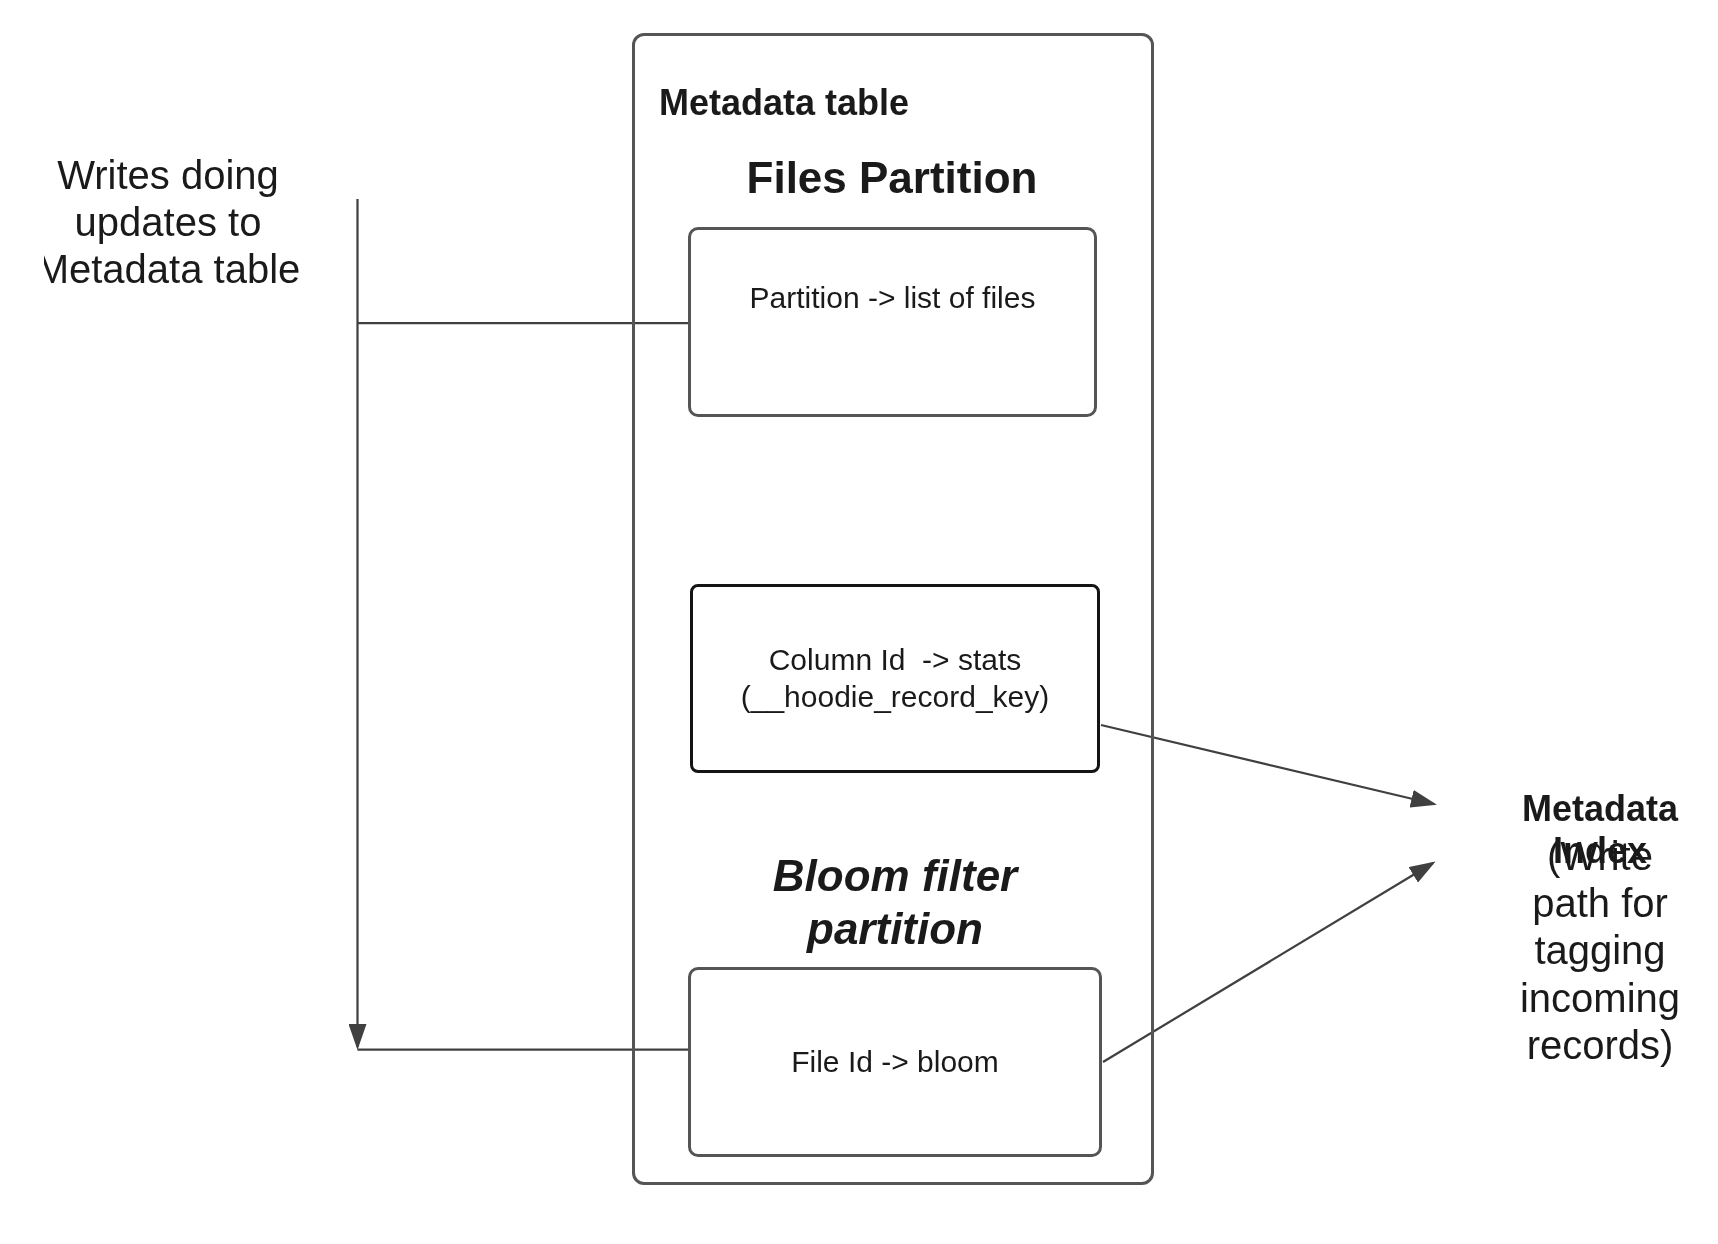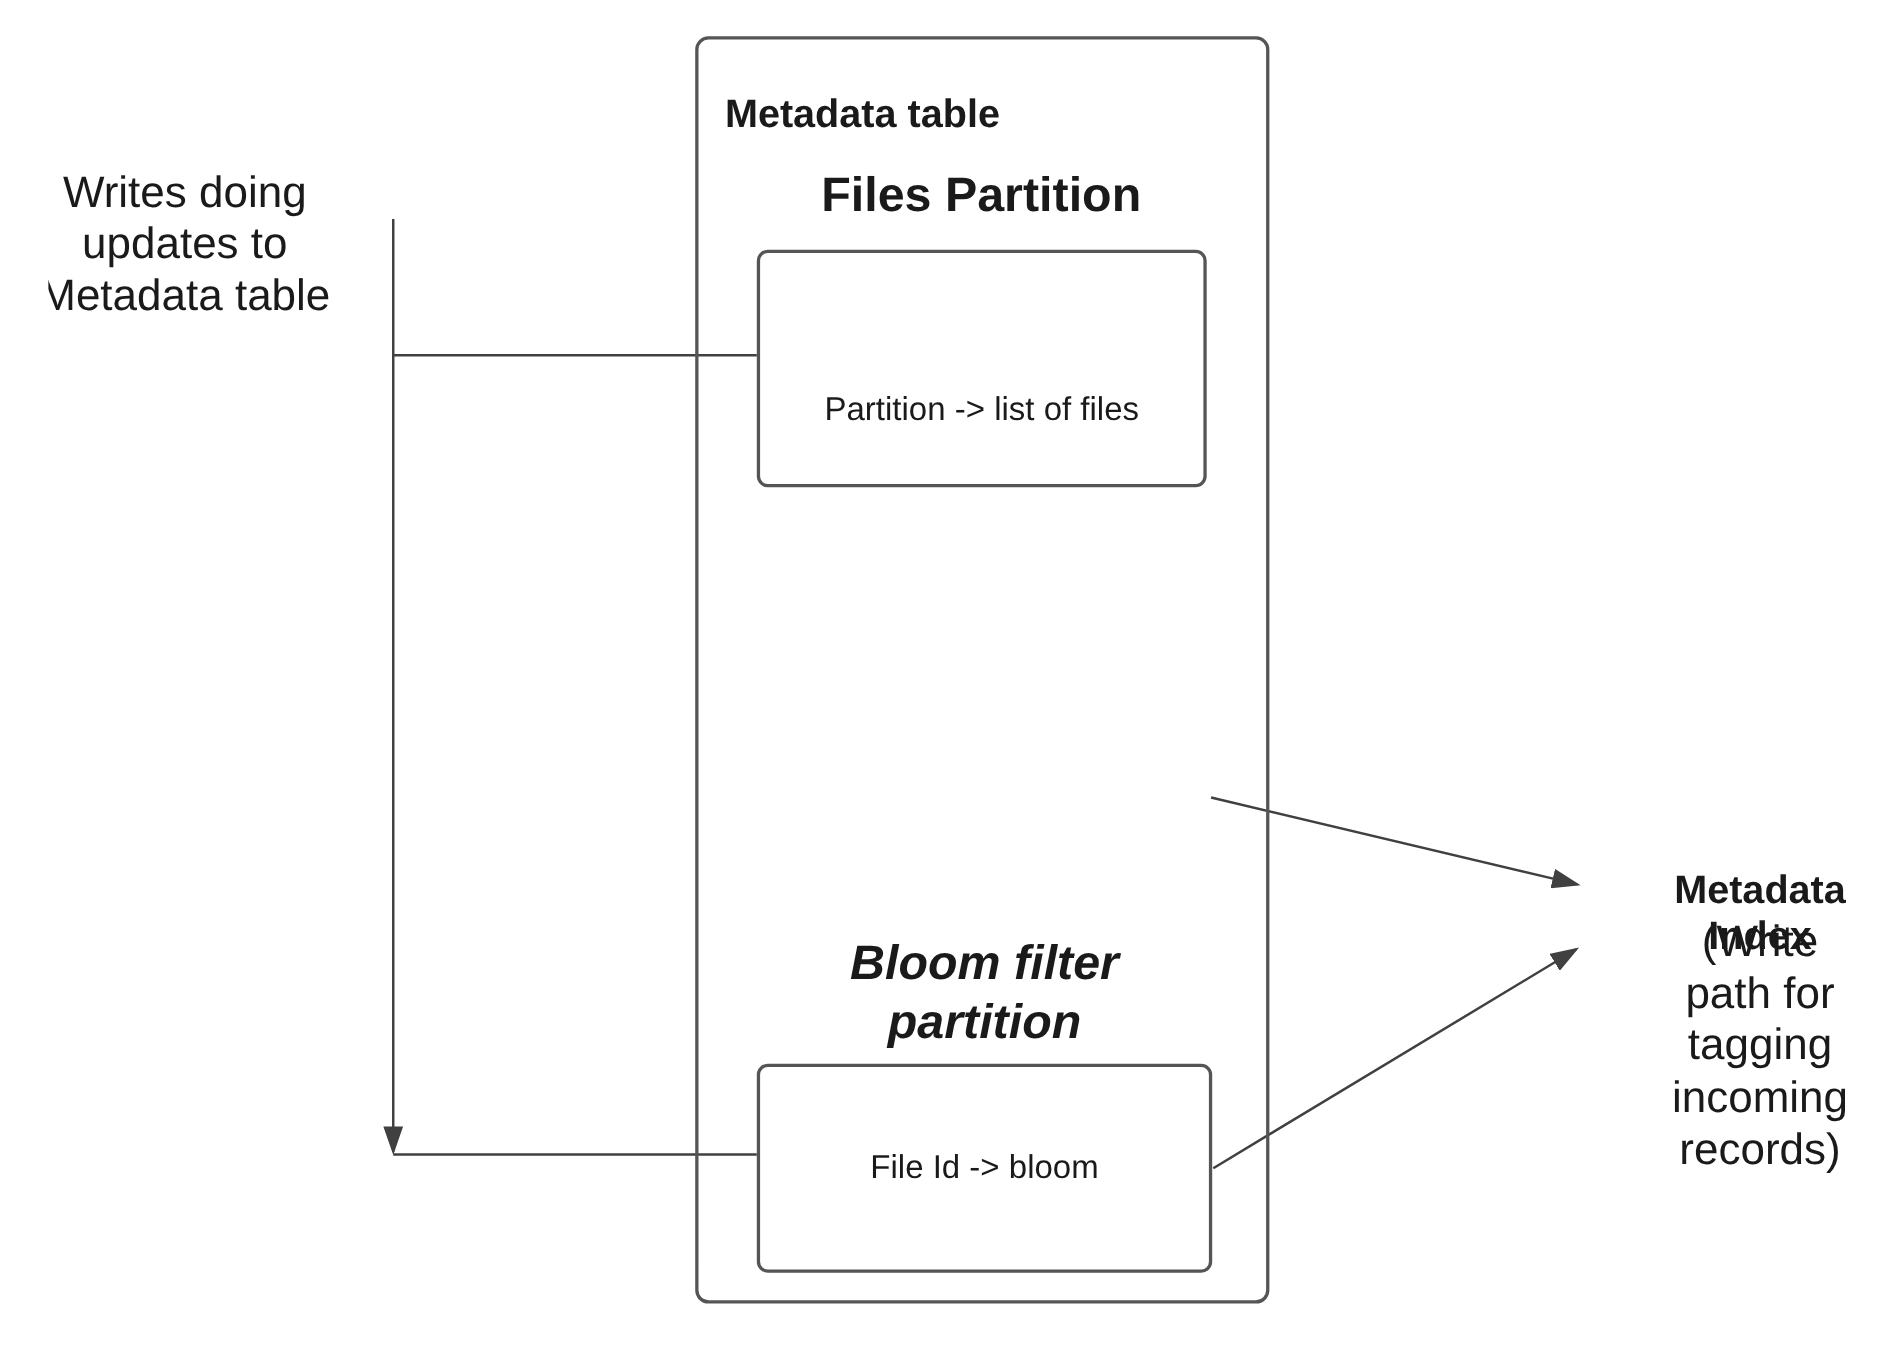--- a/index.html
+++ b/index.html
@@ -41,21 +41,21 @@
     white-space: pre-wrap;
   }
   .outer-box {
     position: absolute;
     left: 588px; top: 33px;
     width: 522px; height: 1152px;
     border: 3px solid var(--box-border);
     border-radius: 12px;
     background: transparent;
   }
-  .files-box  { left: 644px; top: 227px; width: 409px; height: 216px; padding-bottom: 48px; align-items: flex-end; }
+  .files-box  { left: 644px; top: 227px; width: 409px; height: 190px; padding-bottom: 48px; }
   .stats-box  { left: 646px; top: 584px; width: 410px; height: 189px;
                 border-color: var(--stats-box-border); border-width: 3.5px; border-radius: 8px; }
   .bloom-box  { left: 644px; top: 967px; width: 414px; height: 190px; }
   .label {
     position: absolute;
     white-space: pre-line;
     text-align: center;
     transform: translate(-50%, -50%);
     font-size: 40px;
     line-height: 1.17;
@@ -99,20 +99,24 @@
 
   <div class="label writes-label">Writes doing
 updates to
 Metadata table</div>
 
   <div class="label heading files-heading">Files Partition</div>
   <div class="box files-box">
     <span>Partition -&gt; list of files</span>
   </div>
 
+  <div class="box stats-box">
+    <span>Column Id  -&gt; stats
+(__hoodie_record_key)</span>
+  </div>
 
   <div class="label heading bloom-heading">Bloom filter
 partition</div>
   <div class="box bloom-box">
     <span>File Id -&gt; bloom</span>
   </div>
 
   <div class="label index-note">(Write path for
 tagging incoming
 records)</div>

